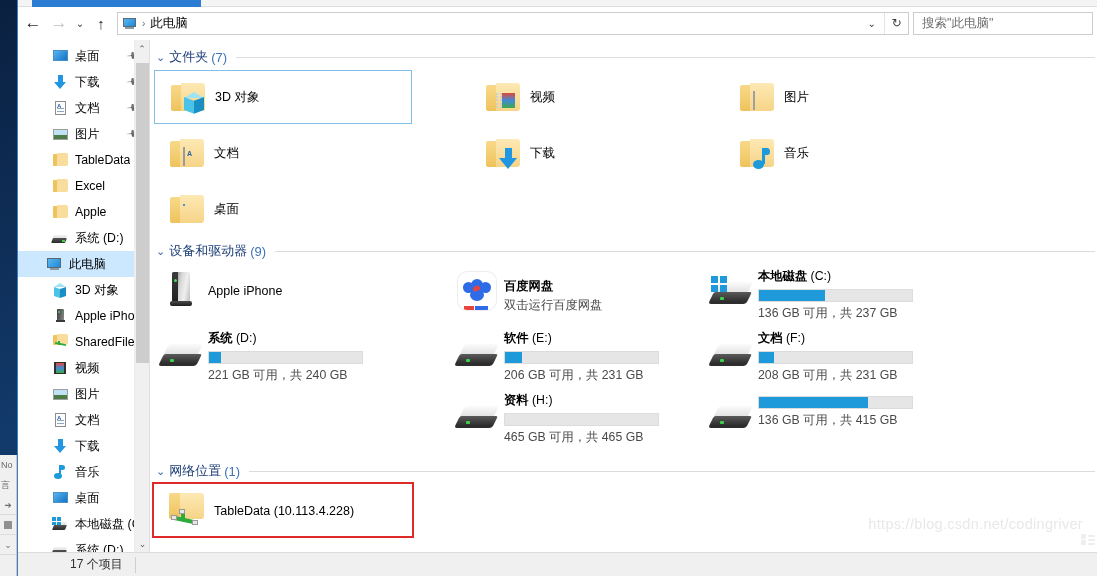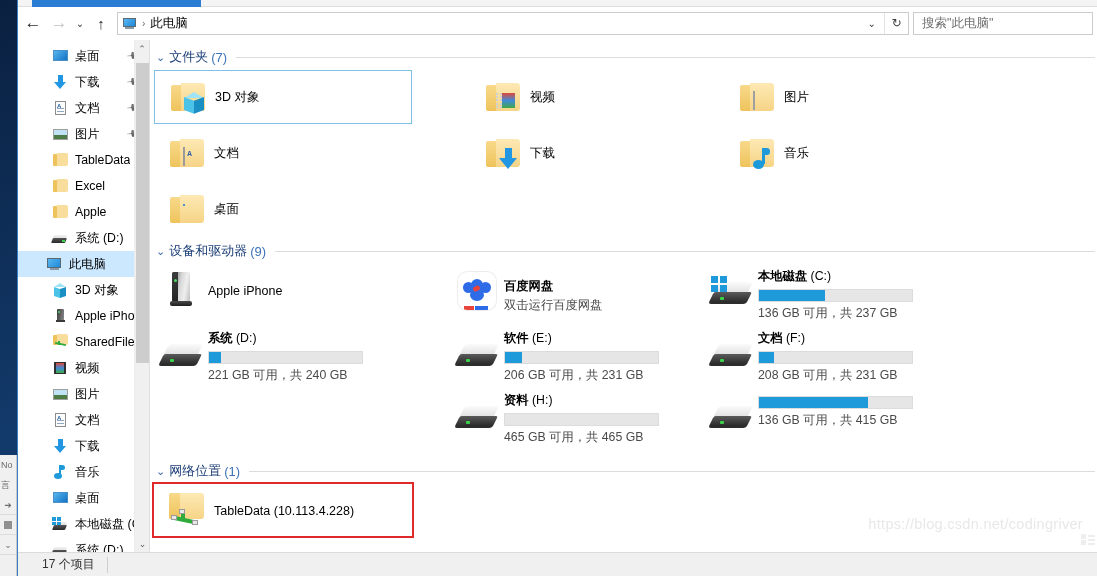--- a/index.html
+++ b/index.html
@@ -338,21 +338,21 @@
   .annot-box {
     position: absolute; border: 2px solid #e02a2a; pointer-events: none;
   }
 
   
   .statusbar {
     height: 24px; flex: 0 0 auto; background: #f0f0f0;
     border-top: 1px solid #dcdcdc; display: flex; align-items: center;
     position: relative;
   }
-  .status-text { font-size: 12px; color: #333; padding-left: 24px; }
+  .status-text { font-size: 12px; color: #333; padding-left: 52px; }
   .status-divider { width: 1px; height: 16px; background: #cfcfcf; margin-left: 12px; }
 
   .watermark {
     position: absolute; right: 14px; bottom: 20px;
     font-size: 14.5px; color: #e8e8e8; letter-spacing: .3px;
     user-select: none;
   }
   .wm-logo {
     position: absolute; right: 2px; bottom: 2px; width: 14px; height: 16px;
     opacity: .16;

